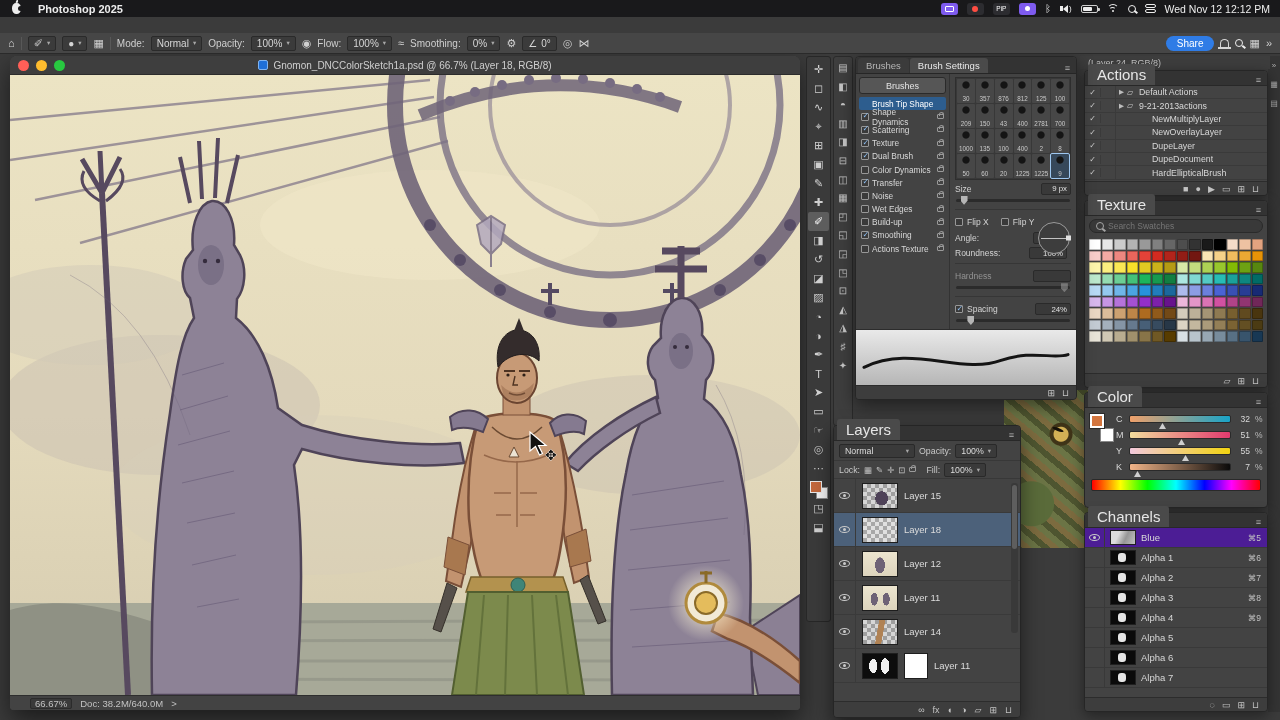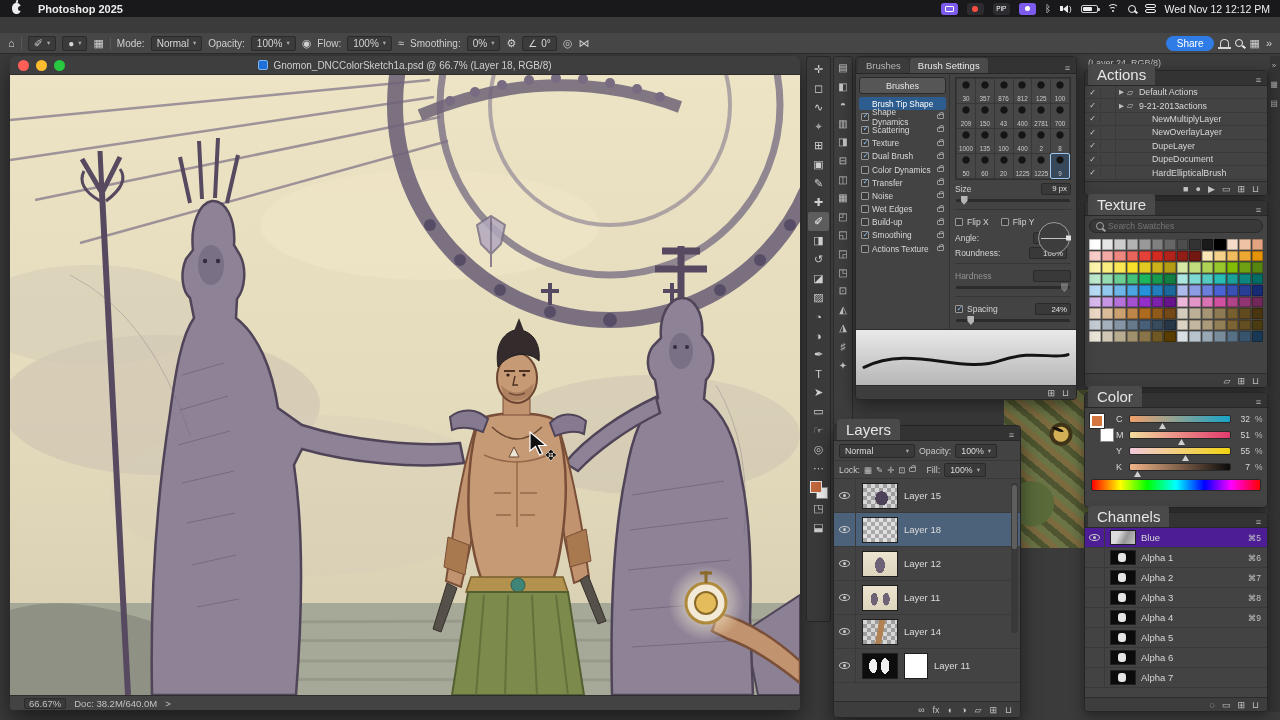--- a/index.html
+++ b/index.html
@@ -54,21 +54,21 @@
 
 
 #doc{position:absolute;left:10px;top:56px;width:790px;height:654px;background:#4b4b4b;border-radius:7px 7px 4px 4px;box-shadow:0 10px 26px rgba(0,0,0,.55);overflow:hidden;z-index:10}
 #doc-titlebar{position:relative;height:19px;background:#3e3e3e;border-bottom:1px solid #2c2c2c;display:flex;align-items:center;padding:0 8px}
 .traffic{display:flex;gap:7px;z-index:2}
 .traffic i{width:11px;height:11px;border-radius:50%;display:block}
 #doc-title{position:absolute;left:0;right:0;display:flex;align-items:center;justify-content:center;gap:5px;font-size:10px;color:#cfcfcf}
 .psd-icon{width:10px;height:10px;background:#1e6fd8;border:1px solid #7fb3f0;border-radius:2px}
 #canvas-wrap{position:absolute;left:0;right:0;top:19px;bottom:15px;background:#e9e2c2;overflow:hidden}
 #canvas-wrap svg{display:block;width:100%;height:100%}
-#doc-status{position:absolute;left:0;right:0;bottom:0;height:15px;background:#434343;border-top:1px solid #2e2e2e;display:flex;align-items:center;gap:8px;padding:0 14px;font-size:9.5px;color:#c2c2c2}
+#doc-status{position:absolute;left:0;right:0;bottom:0;height:15px;background:#434343;border-top:1px solid #2e2e2e;display:flex;align-items:center;gap:8px;padding:0 20px;font-size:9.5px;color:#c2c2c2}
 #zoom-box{background:#3a3a3a;border:1px solid #2b2b2b;border-radius:2px;height:11px;display:flex;align-items:center;padding:0 4px}
 
 
 #toolbar{position:absolute;left:806px;top:56px;width:25px;height:566px;background:#3a3a3a;border:1px solid #272727;border-radius:3px;display:flex;flex-direction:column;align-items:center;padding:3px 0;z-index:12}
 .tool{width:21px;height:19px;display:flex;align-items:center;justify-content:center;border-radius:2px;color:#cfcfcf;font-size:11px;flex:none}
 .tool.active{background:#5d5d5d;color:#fff}
 #tool-colors{margin-top:3px;position:relative;width:18px;height:18px;flex:none}
 #fg-swatch{position:absolute;left:0;top:0;width:12px;height:12px;background:#c2673c;border:1px solid #e8e8e8;z-index:2}
 #bg-swatch{position:absolute;right:0;bottom:0;width:12px;height:12px;background:#f2f2f2;border:1px solid #8a8a8a}
 #dock{position:absolute;left:833px;top:56px;width:20px;height:370px;background:#3e3e3e;border:1px solid #2a2a2a;border-radius:3px;display:flex;flex-direction:column;align-items:center;padding:5px 0;gap:7.6px;z-index:11;color:#c6c6c6}

